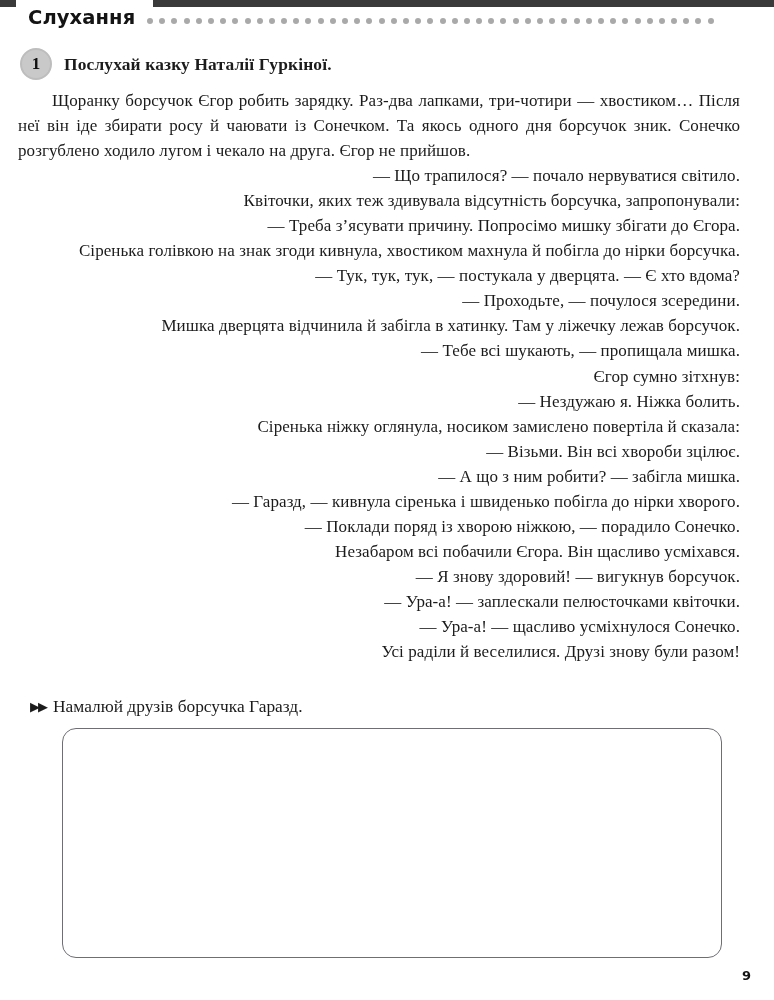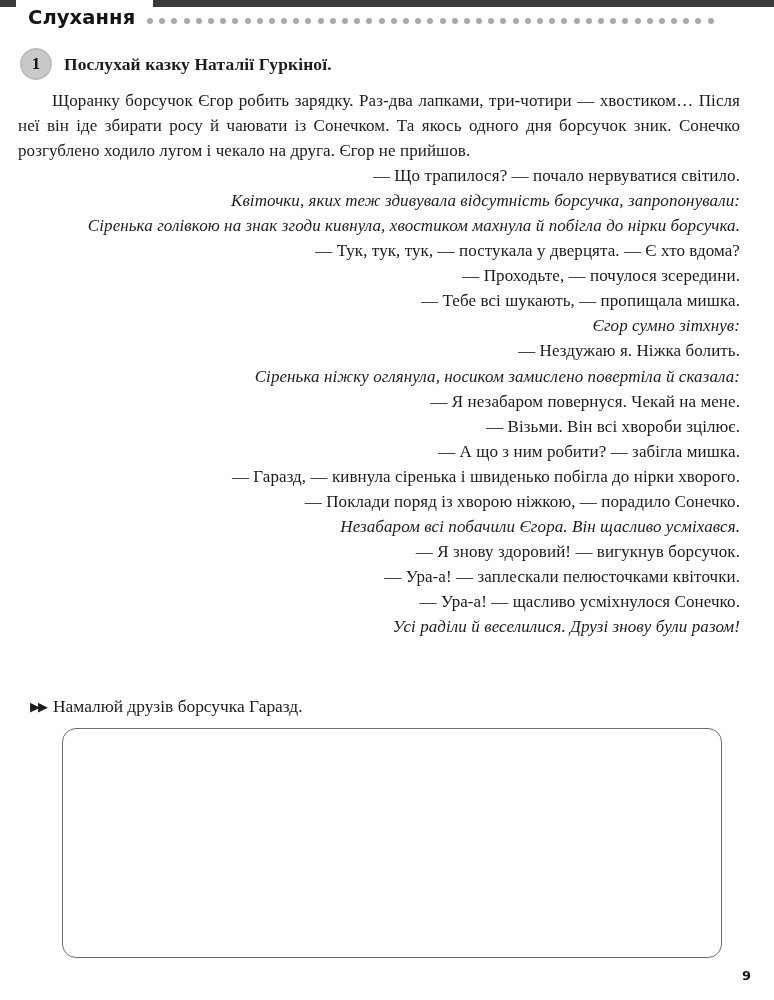--- a/index.html
+++ b/index.html
@@ -116,21 +116,20 @@
   }
   .story p {
     margin: 0;
     text-indent: 0;
   }
   .story p.indent {
     text-indent: 34px;
   }
   .story p.indent-small {
     text-indent: 30px;
-    font-style: italic;
   }
   .story p.indent-dialog {
     text-indent: 31px;
   }
   .story p.last-line {
     text-align: right;
   }
 
   
   .draw-instruction {
@@ -240,28 +239,29 @@
 
 <div class="task-row">
   <div class="task-number">1</div>
   <div class="task-instruction">Послухай казку Наталії Гуркіної.</div>
 </div>
 
 <div class="story" id="story-body">
     <p class="indent">Щоранку борсучок Єгор робить зарядку. Раз-два лапками, три-чотири — хвостиком… Після неї він іде збирати росу й чаювати із Сонечком. Та якось одного дня борсучок зник. Сонечко розгублено ходило лугом і чекало на друга. Єгор не прийшов.</p>
     <p class="indent-dialog last-line">— Що трапилося? — почало нервуватися світило.</p>
     <p class="indent-small last-line">Квіточки, яких теж здивувала відсутність борсучка, запропонували:</p>
+    <p class="indent-dialog last-line"> — Треба з’ясувати причину. Попросімо мишку збігати до Єгора.</p>
     <p class="indent-small last-line">Сіренька голівкою на знак згоди кивнула, хвостиком махнула й побігла до нірки борсучка.</p>
     <p class="indent-dialog last-line">— Тук, тук, тук, — постукала у дверцята. — Є хто вдома?</p>
     <p class="indent-dialog last-line">— Проходьте, — почулося зсередини.</p>
+    <p class="indent-small last-line">Мишка дверцята відчинила й забігла в хатинку. Там у ліжечку лежав борсучок.</p>
     <p class="indent-dialog last-line">— Тебе всі шукають, — пропищала мишка.</p>
     <p class="indent-small last-line">Єгор сумно зітхнув:</p>
     <p class="indent-dialog last-line"> — Нездужаю я. Ніжка болить.</p>
     <p class="indent-small last-line">Сіренька ніжку оглянула, носиком замислено повертіла й сказала:</p>
-    <p class="indent-dialog last-line">— Я незабаром повернуся. Чекай на мене.</p>
     <p class="indent-dialog last-line">— Візьми. Він всі хвороби зцілює.</p>
     <p class="indent-dialog last-line">— А що з ним робити? — забігла мишка.</p>
     <p class="indent-dialog last-line">— Гаразд, — кивнула сіренька і швиденько побігла до нірки хворого.</p>
     <p class="indent-dialog last-line">— Поклади поряд із хворою ніжкою, — порадило Сонечко.</p>
     <p class="indent-small last-line">Незабаром всі побачили Єгора. Він щасливо усміхався.</p>
     <p class="indent-dialog last-line">— Я знову здоровий! — вигукнув борсучок.</p>
     <p class="indent-dialog last-line">— Ура-а! — заплескали пелюсточками квіточки.</p>
     <p class="indent-dialog last-line">— Ура-а! — щасливо усміхнулося Сонечко.</p>
     <p class="indent-small last-line">Усі раділи й веселилися. Друзі знову були разом!</p>
   </div>

